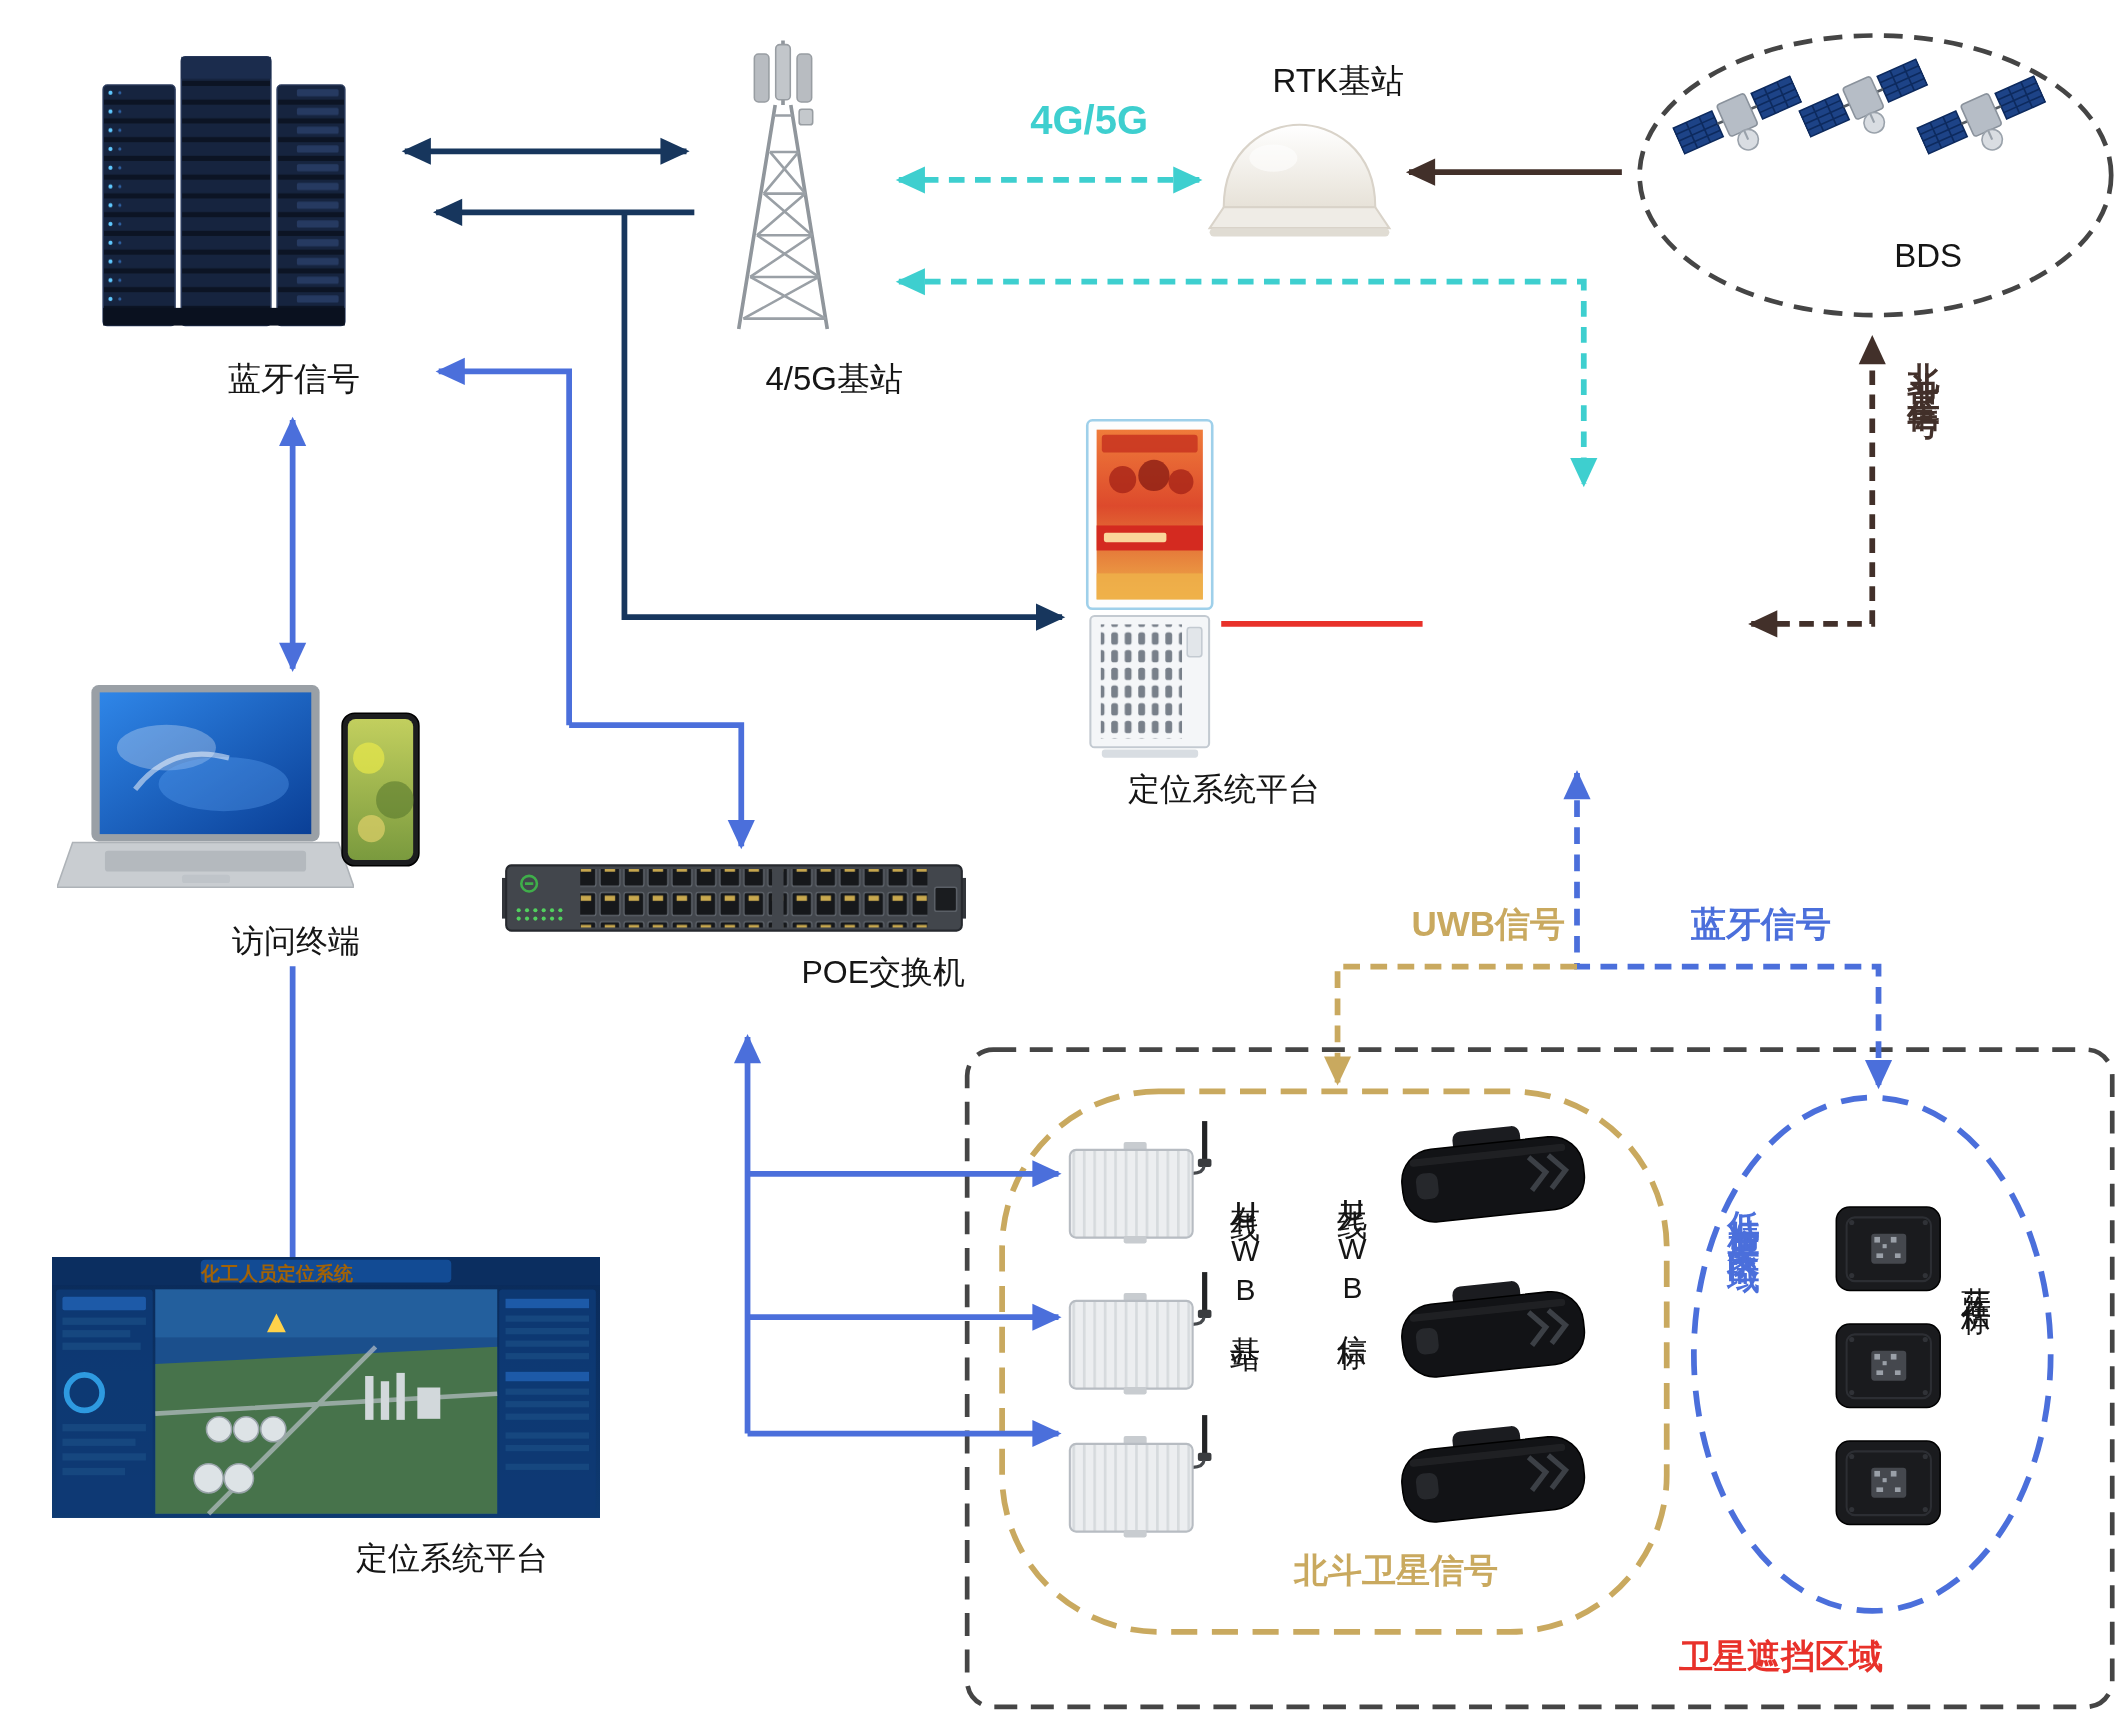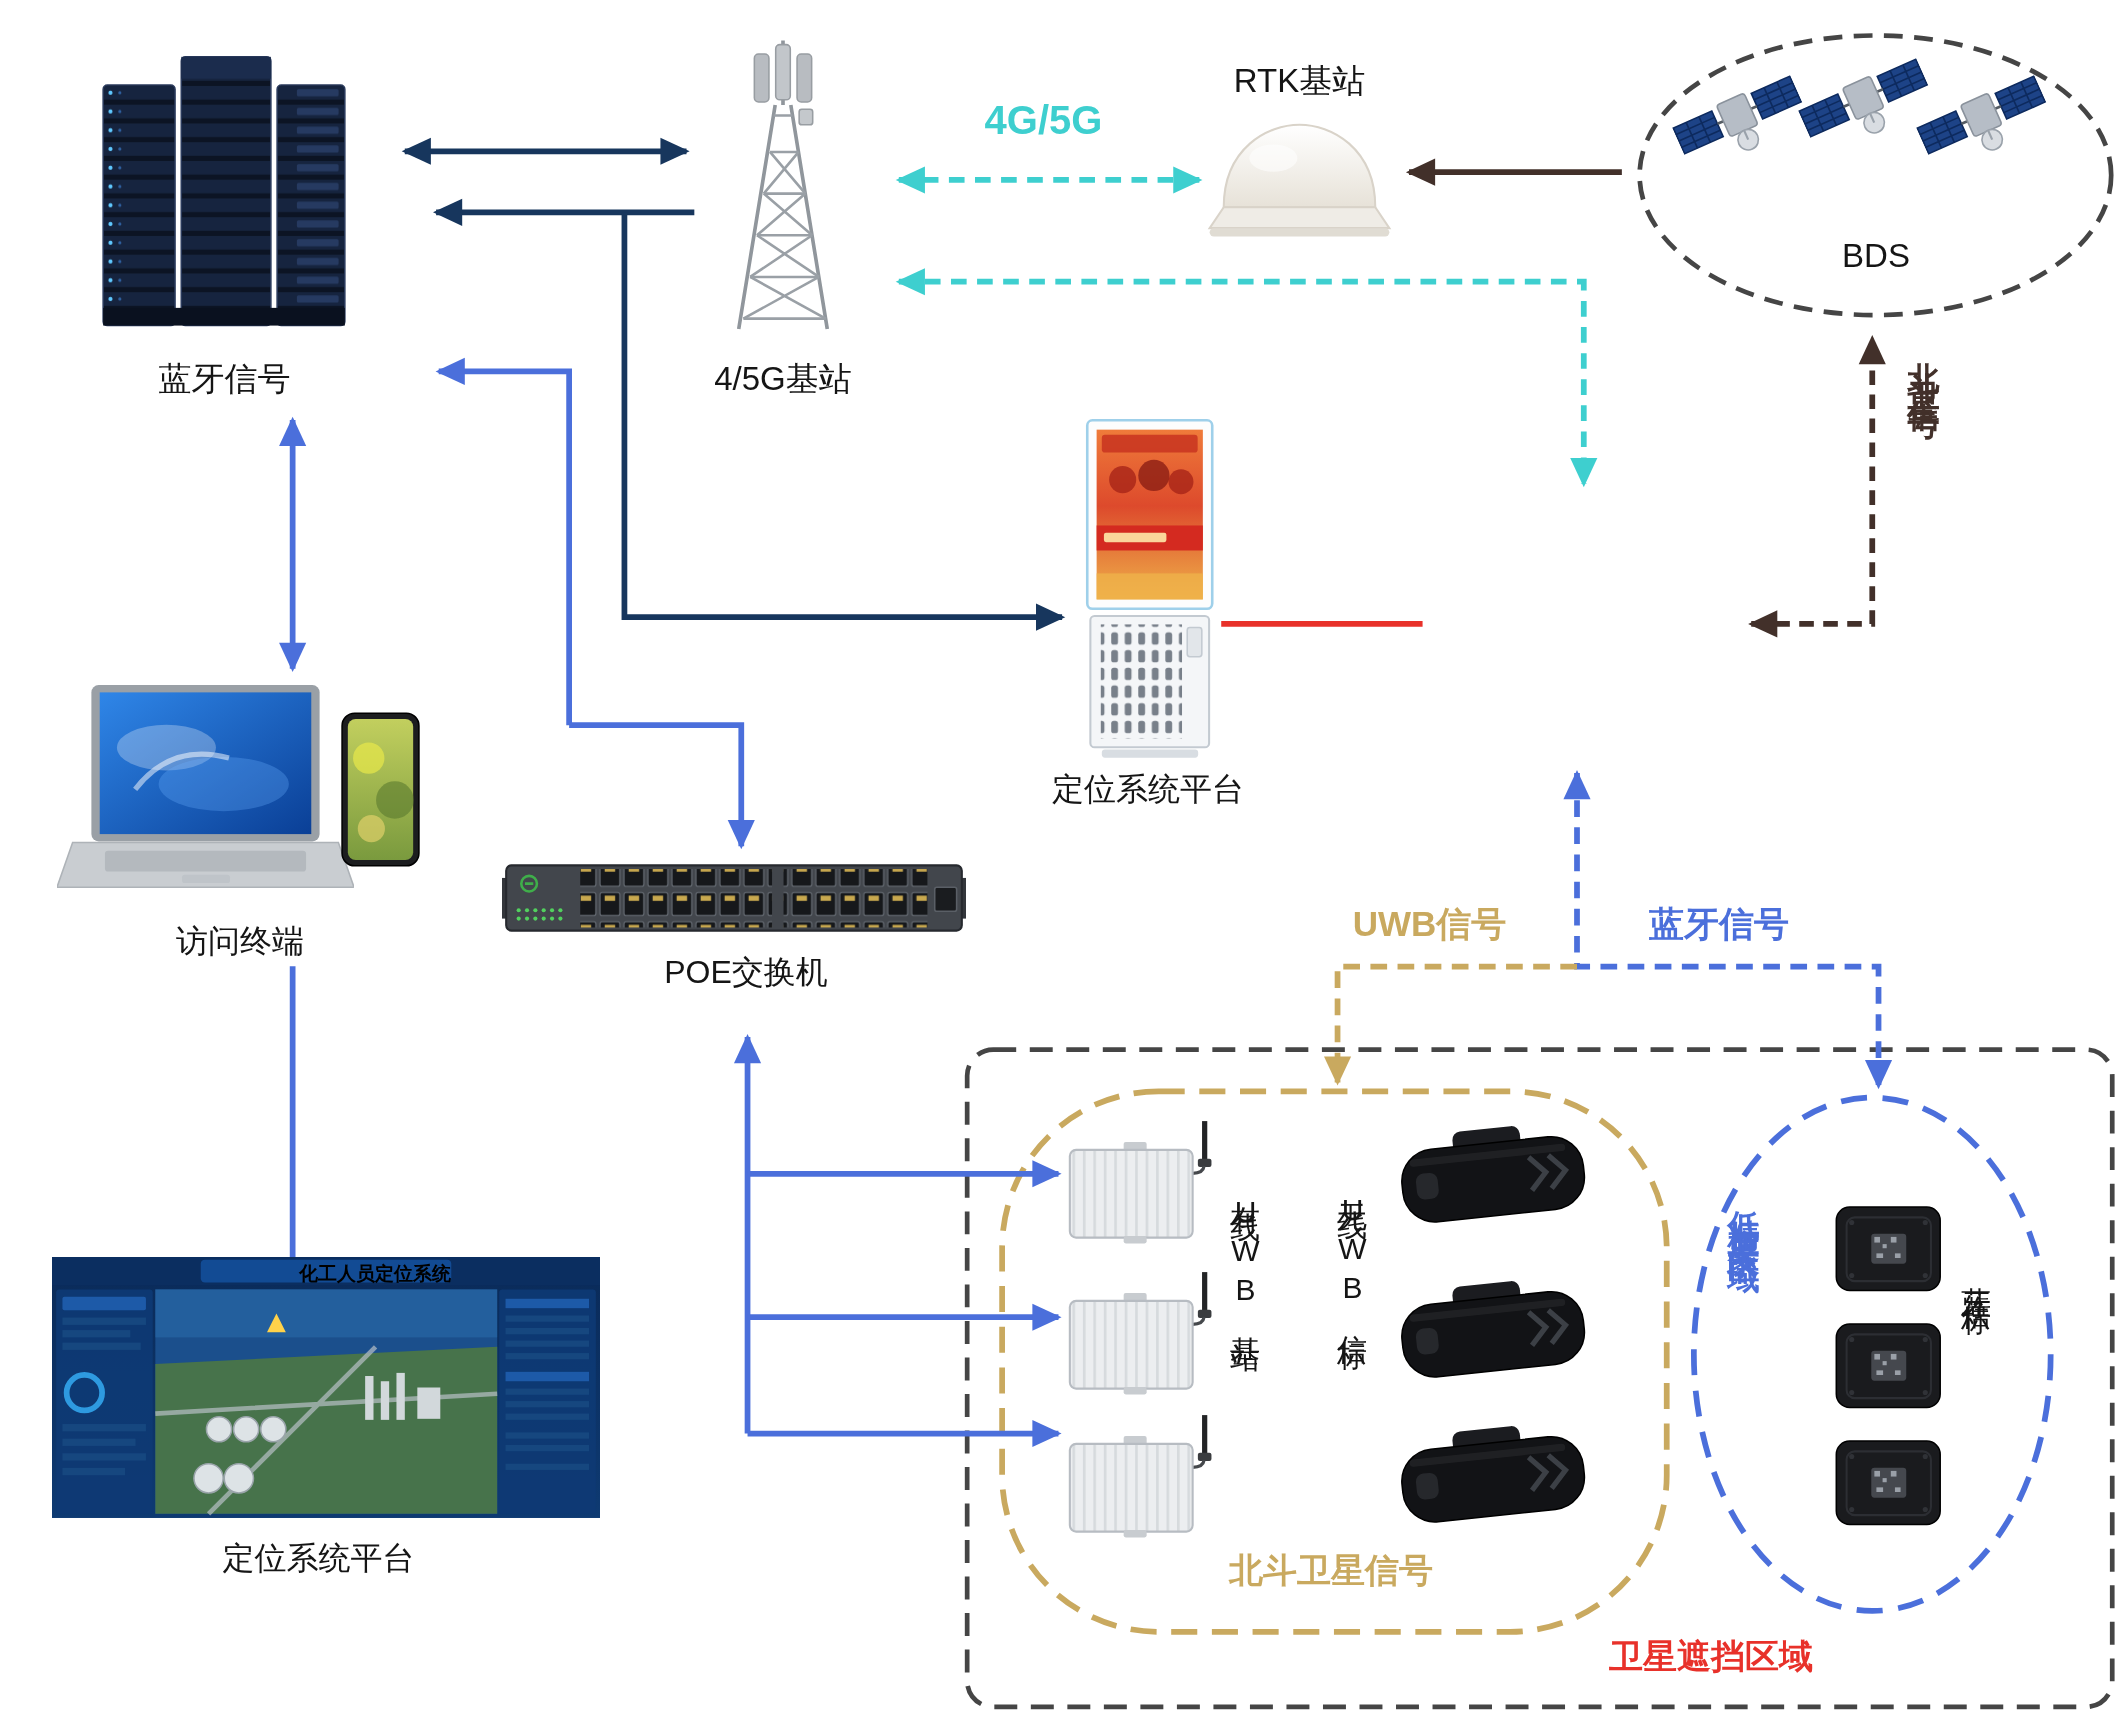--- a/index.html
+++ b/index.html
@@ -1,19 +1,19 @@
 <!DOCTYPE html>
 <html style="font-size:8.3px"><head>
 <meta charset="utf-8">
 <style>
   html,body{margin:0;padding:0;background:#fff}
   .stage{position:relative;width:2119px;height:1733px;background:#fff;overflow:hidden;
          font-family:"Liberation Sans","DejaVu Sans",sans-serif}
   .abs{position:absolute}
-  .label{position:absolute;color:#151515;font-size:32px;font-weight:500;text-align:center;white-space:nowrap;line-height:1.15}
+  .label{position:absolute;color:#151515;font-size:32px;font-weight:500;text-align:right;white-space:nowrap;line-height:1.15}
   .vlabel{position:absolute;color:#151515;font-size:30px;font-weight:500;white-space:nowrap;
           writing-mode:vertical-rl;text-orientation:upright;letter-spacing:6.3px;line-height:1}
   .bold{font-weight:700}
   .c-cyan{color:#3ecfcf}
   .c-tan{color:#c9a95f}
   .c-blue{color:#4b6fdb}
   .c-red{color:#e8312a}
   .c-brown{color:#42302a}
   .tagbox{position:absolute;border:2.1px solid #303030;background:#ffffff}
   svg{display:block}
@@ -361,21 +361,21 @@
       <use href="#sym-phone"></use>
     </svg>
 
   <svg class="abs" style="left:502px;top:860px" width="464" height="76" viewBox="0 0 890 145">
       <use href="#sym-poe"></use>
     </svg>
 
   <svg class="abs" style="left:52px;top:1257px" width="548" height="261" viewBox="0 0 1050 500">
       <use href="#sym-platform"></use>
     </svg>
-  <div class="abs" style="left:201px;top:1261px;width:250px;text-align:right;font-size:19px;font-weight:700;color:#000000">化工人员定位系统</div>
+  <div class="abs" style="left:201px;top:1261px;width:250px;text-align:left;font-size:19px;font-weight:700;color:#a16207">化工人员定位系统</div>
 
   <svg class="abs" style="left:1062px;top:1121px" width="162" height="123" viewBox="0 0 310 235">
       <use href="#sym-uwb-station"></use>
     </svg>
   <svg class="abs" style="left:1062px;top:1272px" width="162" height="123" viewBox="0 0 310 235">
       <use href="#sym-uwb-station"></use>
     </svg>
   <svg class="abs" style="left:1062px;top:1415px" width="162" height="123" viewBox="0 0 310 235">
       <use href="#sym-uwb-station"></use>
     </svg>

